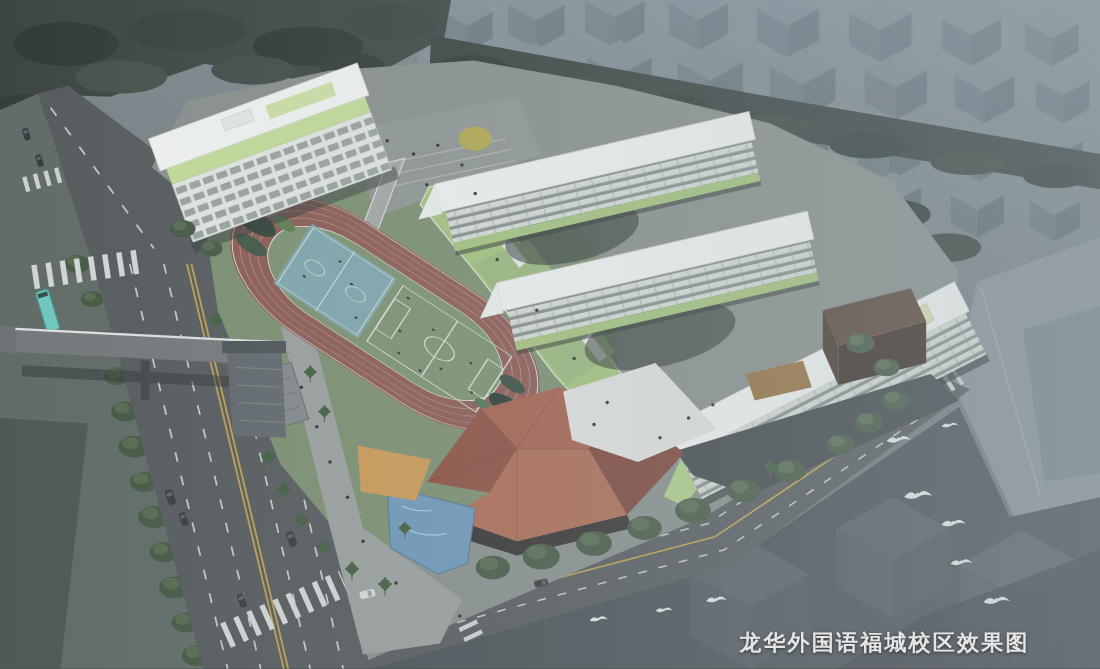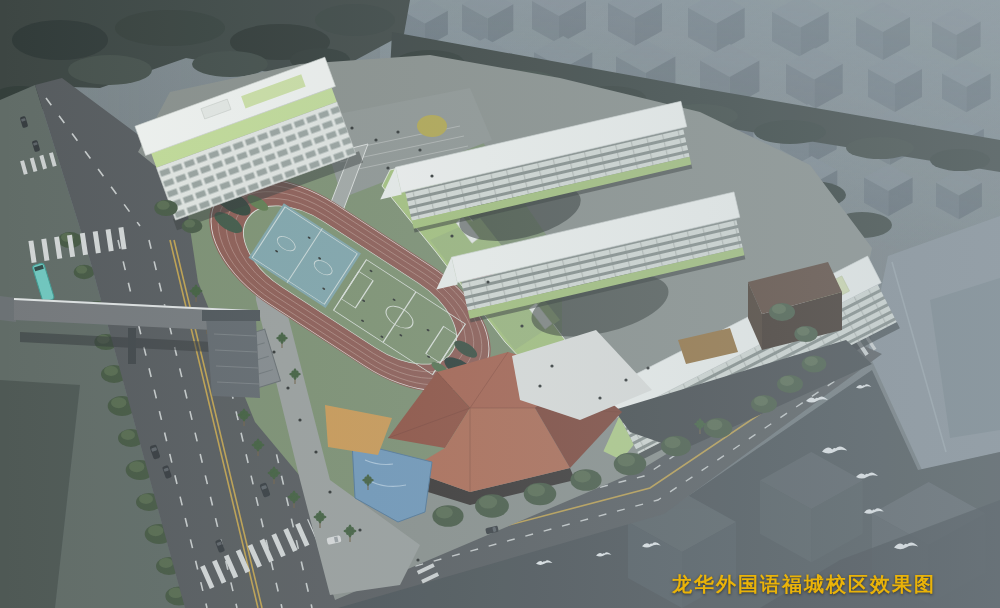--- a/index.html
+++ b/index.html
@@ -1,20 +1,20 @@
 <!DOCTYPE html>
 <html><head>
 <meta charset="utf-8">
 <style>
   html,body{margin:0;padding:0;background:#222;}
   .stage{position:relative;width:1000px;height:608px;overflow:hidden;
          font-family:"DejaVu Sans","Liberation Sans",sans-serif;}
   .stage svg{position:absolute;left:0;top:0;}
   .caption{position:absolute;right:64px;bottom:10px;font-size:20px;font-weight:600;
-           color:#eab308;letter-spacing:2px;text-shadow:0 1px 3px rgba(0,0,0,.55);}
+           color:#e5e5e5;letter-spacing:2px;text-shadow:0 1px 3px rgba(0,0,0,.55);}
 </style>
 </head>
 <body>
 
 <div class="stage">
 <svg width="1000" height="608" viewBox="0 0 1000 608">
 <defs>
   <linearGradient id="bg" x1="0" y1="0" x2="0" y2="1">
     <stop offset="0" stop-color="#7d888c"></stop>
           <stop offset=".5" stop-color="#747d80"></stop>

